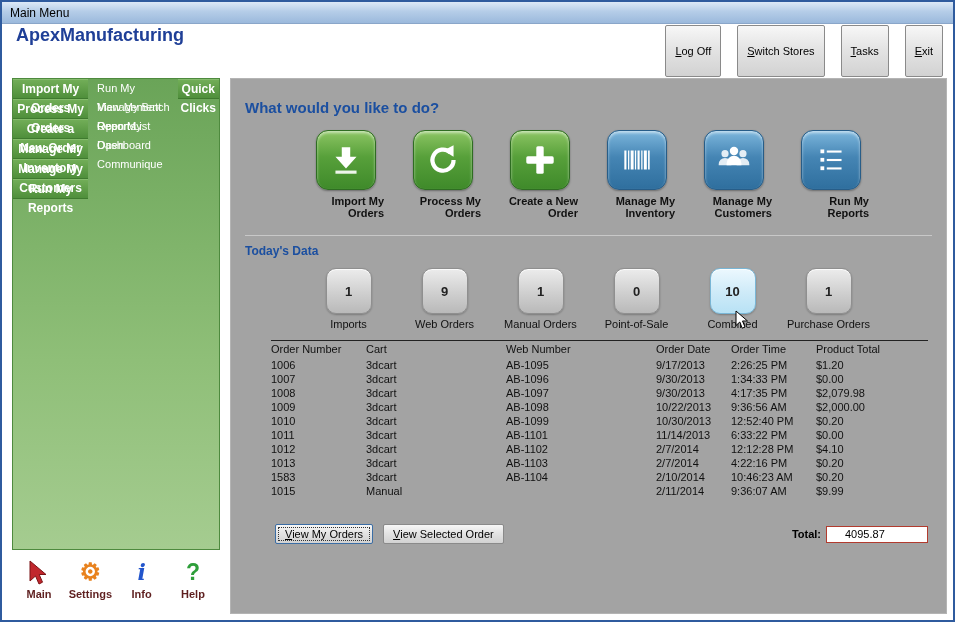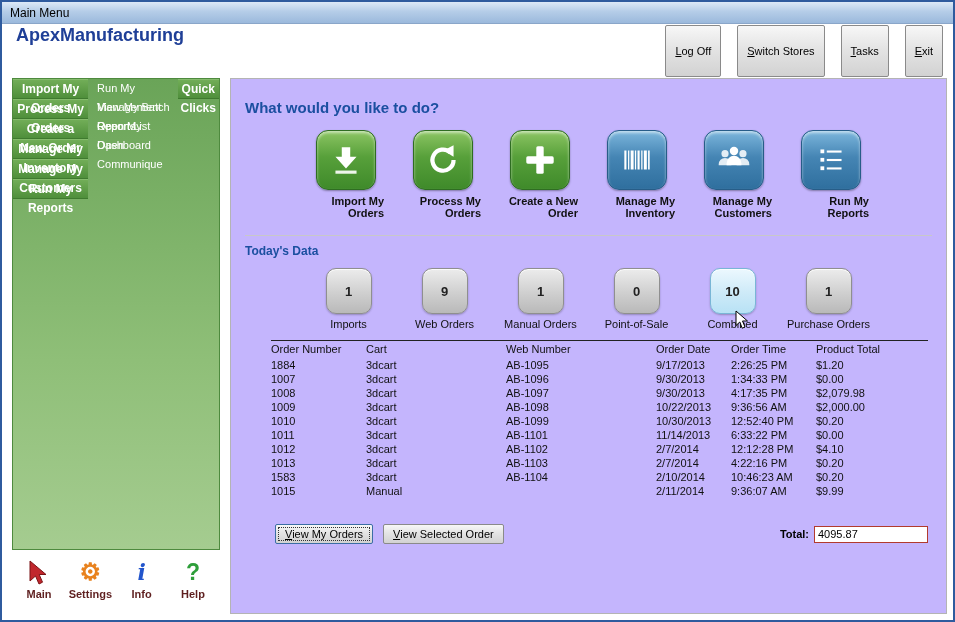--- a/index.html
+++ b/index.html
@@ -55,21 +55,21 @@
   .nav-item { width:50px; text-align:center; cursor:pointer; }
   .nav-icon { height:28px; display:flex; align-items:center; justify-content:center; }
   .nav-label { font-size:11px; font-weight:bold; color:#5e1f1f; margin-top:2px; }
   .glyph { font-size:24px; line-height:26px; }
   .glyph.gear { color:#e8821e; font-weight:bold; }
   .glyph.info { font-family:"DejaVu Serif", serif; font-style:italic; font-weight:bold; color:#2255cc; font-size:22px; }
   .glyph.help { color:#2e9e3a; font-weight:bold; font-size:23px; }
   
   .main-panel {
     position:absolute; left:228px; top:76px; width:717px; height:536px;
-    background:#c4b5fd; border:1px solid #b4b4b4;
+    background:#a3a3a3; border:1px solid #b4b4b4;
   }
   .main-heading { margin:20px 0 0 14px; font-size:15px; font-weight:bold; color:#1b4fa0; }
   .actions-row { display:flex; justify-content:center; gap:21px; margin-top:14px; }
   .action { width:76px; text-align:right; cursor:pointer; }
   .action-icon {
     width:60px; height:60px; margin:0 auto; border-radius:12px;
     display:flex; align-items:center; justify-content:center;
     box-shadow: inset 0 2px 3px rgba(255,255,255,.55), 0 1px 2px rgba(0,0,0,.35);
   }
   .action-icon.green { background:linear-gradient(180deg,#8cc563,#57a03a 45%,#3f8a2a); border:1px solid #2f6d22; }
@@ -97,22 +97,22 @@
     font-size:11px; color:#111;
   }
   .orders th { font-weight:normal; text-align:left; border-top:1px solid #222; padding:2px 0 3px; }
   .orders td { padding:0 0 1px; height:14px; overflow:hidden; white-space:nowrap; }
   
   .panel-footer { display:flex; align-items:center; margin:26px 18px 0 44px; }
   .panel-footer .win-btn + .win-btn { margin-left:10px; }
   .total-group { margin-left:auto; display:flex; align-items:center; gap:5px; }
   .total-label { font-size:11px; font-weight:bold; color:#000; }
   .total-input {
-    width:114px; height:17px; font-size:11px; font-family:inherit;
-    border:1px solid #b23b2e; padding:1px 3px; color:#000;
+    width:102px; height:17px; font-size:11px; font-family:inherit;
+    border:1px solid #b23b2e; padding:1px 18px; color:#000;
   }
   .cursor { position:absolute; left:733px; top:308px; z-index:10; }
 </style>
 </head>
 <body>
 
 <div class="window">
 
   <div class="titlebar">
     <span>Main Menu</span>
@@ -319,21 +319,21 @@
             <th>Order Number</th>
             <th>Cart</th>
             <th>Web Number</th>
             <th>Order Date</th>
             <th>Order Time</th>
             <th>Product Total</th>
           </tr>
         </thead>
       <tbody>
           <tr>
-            <td>1884</td>
+            <td>1006</td>
             <td>3dcart</td>
             <td>AB-1095</td>
             <td>9/17/2013</td>
             <td>2:26:25 PM</td>
             <td>$1.20</td>
           </tr>
           <tr>
             <td>1007</td>
             <td>3dcart</td>
             <td>AB-1096</td>

